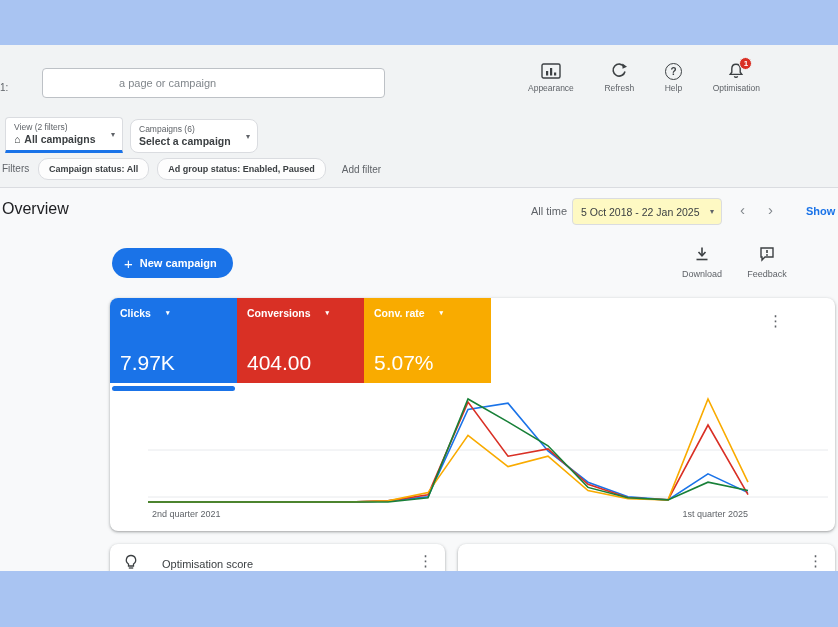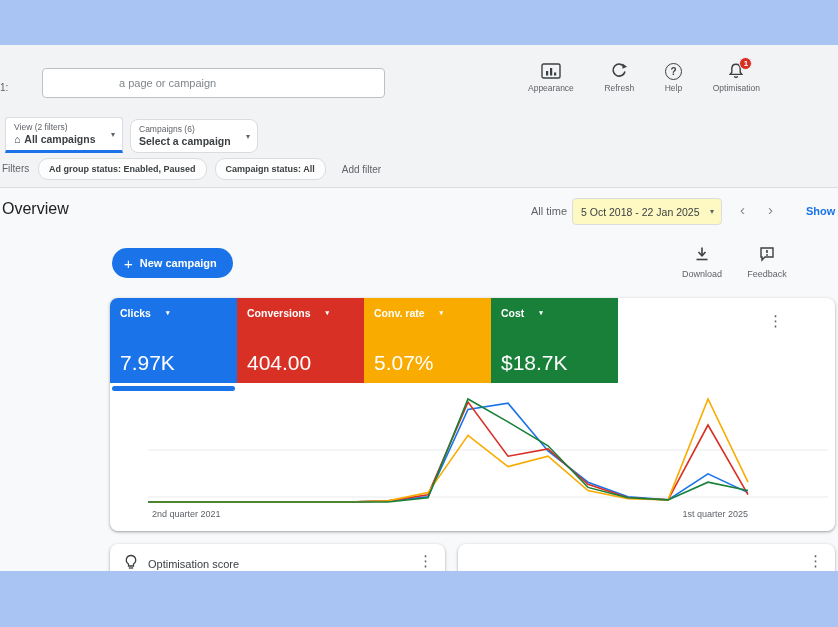--- a/index.html
+++ b/index.html
@@ -54,21 +54,21 @@
   .kebab{color:#5f6368;font-size:15px;cursor:pointer;}
   #card-kebab{position:absolute;left:658px;top:14px;}
   #active-indicator{position:absolute;left:2px;top:88px;width:123px;height:5px;border-radius:3px;background:#1a73e8;}
   #trend-svg{position:absolute;left:38px;top:95px;}
   .axis-label{position:absolute;font-size:9px;color:#5f6368;top:211px;}
   #axis-left{left:42px;}
   #axis-right{left:518px;width:120px;text-align:right;}
   .mini-card{position:absolute;top:544px;height:46px;background:#fff;border-radius:8px;box-shadow:0 1px 2px rgba(60,64,67,.3),0 1px 3px 1px rgba(60,64,67,.15);}
   #mini-card-1{left:110px;width:335px;}
   #mini-card-2{left:458px;width:377px;}
-  .mini-head{display:flex;align-items:center;gap:10px;padding:10px 0 0 14px;}
+  .mini-head{display:flex;align-items:center;gap:24px;padding:10px 0 0 14px;}
   .mini-title{font-size:11px;color:#3c4043;}
   .mini-kebab{position:absolute;right:12px;top:8px;}
 </style>
 </head>
 <body>
 
 <div class="canvas">
 
   <div class="banner" id="top-banner" style="background: rgb(169, 196, 242);"></div>
   <div class="abs" id="toolbar-bg"></div>
@@ -129,22 +129,22 @@
   <div class="selector" id="campaign-selector">
     <div class="sel-cap">Campaigns (6)</div>
     <div class="sel-val">
       <span>Select a campaign</span>
     </div>
     <span class="sel-caret">▾</span>
   </div>
 
   <span class="abs" id="filters-label">Filters</span>
   <div class="abs" id="chips-row">
+    <span class="chip">Campaign status: All</span>
     <span class="chip">Ad group status: Enabled, Paused</span>
-    <span class="chip">Campaign status: All</span>
     <span id="add-filter">Add filter</span>
   </div>
 
   <div class="abs" id="divider"></div>
 
   <div class="abs" id="page-title">Overview</div>
 
   <span class="abs" id="date-caption">All time</span>
   <div class="abs" id="date-box">
     <span class="dval">5 Oct 2018 - 22 Jan 2025</span>
@@ -196,27 +196,20 @@
         </div>
         <div class="tile-value">404.00</div>
       </div>
       <div class="tile" style="background: rgb(249, 171, 0);">
         <div class="tile-label">
           <span>Conv. rate</span>
           <span class="tile-caret">▾</span>
         </div>
         <div class="tile-value">5.07%</div>
       </div>
-      <div class="tile" style="background: rgb(24, 128, 56);">
-        <div class="tile-label">
-          <span>Cost</span>
-          <span class="tile-caret">▾</span>
-        </div>
-        <div class="tile-value">$18.7K</div>
-      </div>
     </div>
     <span class="kebab" id="card-kebab">⋮</span>
     <div id="active-indicator" style="background: rgb(26, 115, 232);"></div>
     <svg id="trend-svg" width="680" height="112" viewBox="0 0 680 112">
       <line x1="0" y1="57" x2="680" y2="57" stroke="#e8eaed" stroke-width="1"></line>
       <line x1="0" y1="104" x2="680" y2="104" stroke="#e8eaed" stroke-width="1"></line>
     <polyline points="0.0,109.0 40.0,109.0 80.0,109.0 120.0,109.0 160.0,109.0 200.0,109.0 240.0,107.9 280.0,103.8 320.0,16.4 360.0,10.2 400.0,58.0 440.0,89.2 480.0,103.8 520.0,106.9 560.0,80.9 600.0,99.6" fill="none" stroke="#1a73e8" stroke-width="1.6"></polyline>
         <polyline points="0.0,109.0 40.0,109.0 80.0,109.0 120.0,109.0 160.0,109.0 200.0,109.0 240.0,107.9 280.0,101.7 320.0,9.1 360.0,63.2 400.0,55.9 440.0,91.3 480.0,104.8 520.0,106.9 560.0,32.0 600.0,101.7" fill="none" stroke="#d93025" stroke-width="1.6"></polyline>
         <polyline points="0.0,109.0 40.0,109.0 80.0,109.0 120.0,109.0 160.0,109.0 200.0,109.0 240.0,107.9 280.0,99.6 320.0,42.4 360.0,73.6 400.0,63.2 440.0,97.5 480.0,105.8 520.0,106.9 560.0,6.0 600.0,89.2" fill="none" stroke="#f9ab00" stroke-width="1.6"></polyline>
         <polyline points="0.0,109.0 40.0,109.0 80.0,109.0 120.0,109.0 160.0,109.0 200.0,109.0 240.0,109.0 280.0,104.8 320.0,6.0 360.0,28.9 400.0,52.8 440.0,94.4 480.0,104.8 520.0,106.9 560.0,89.2 600.0,97.5" fill="none" stroke="#188038" stroke-width="1.6"></polyline>

